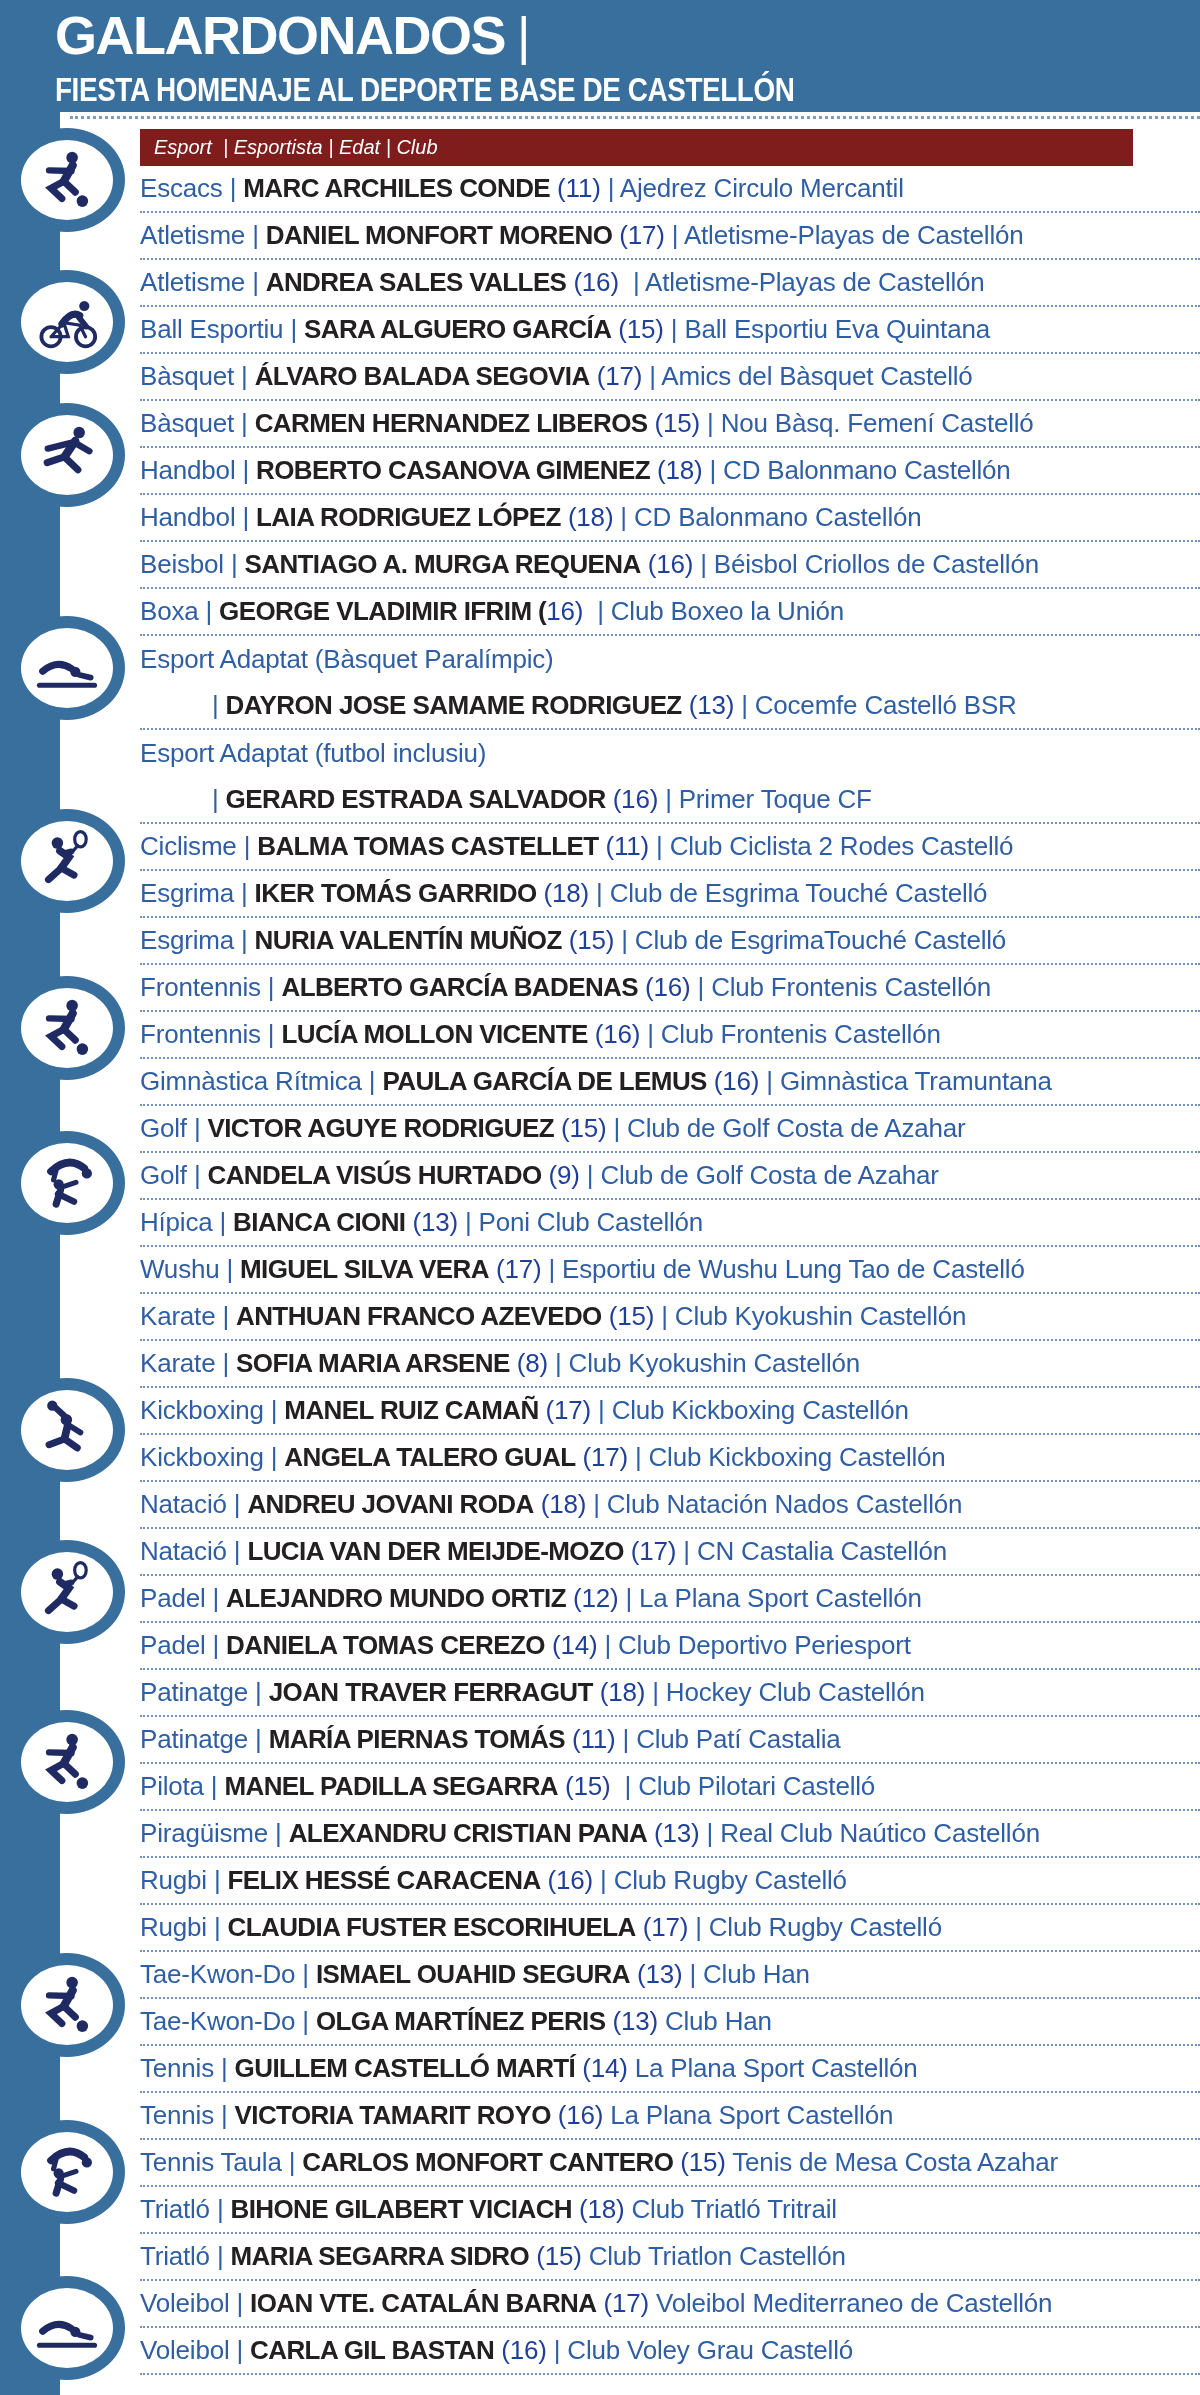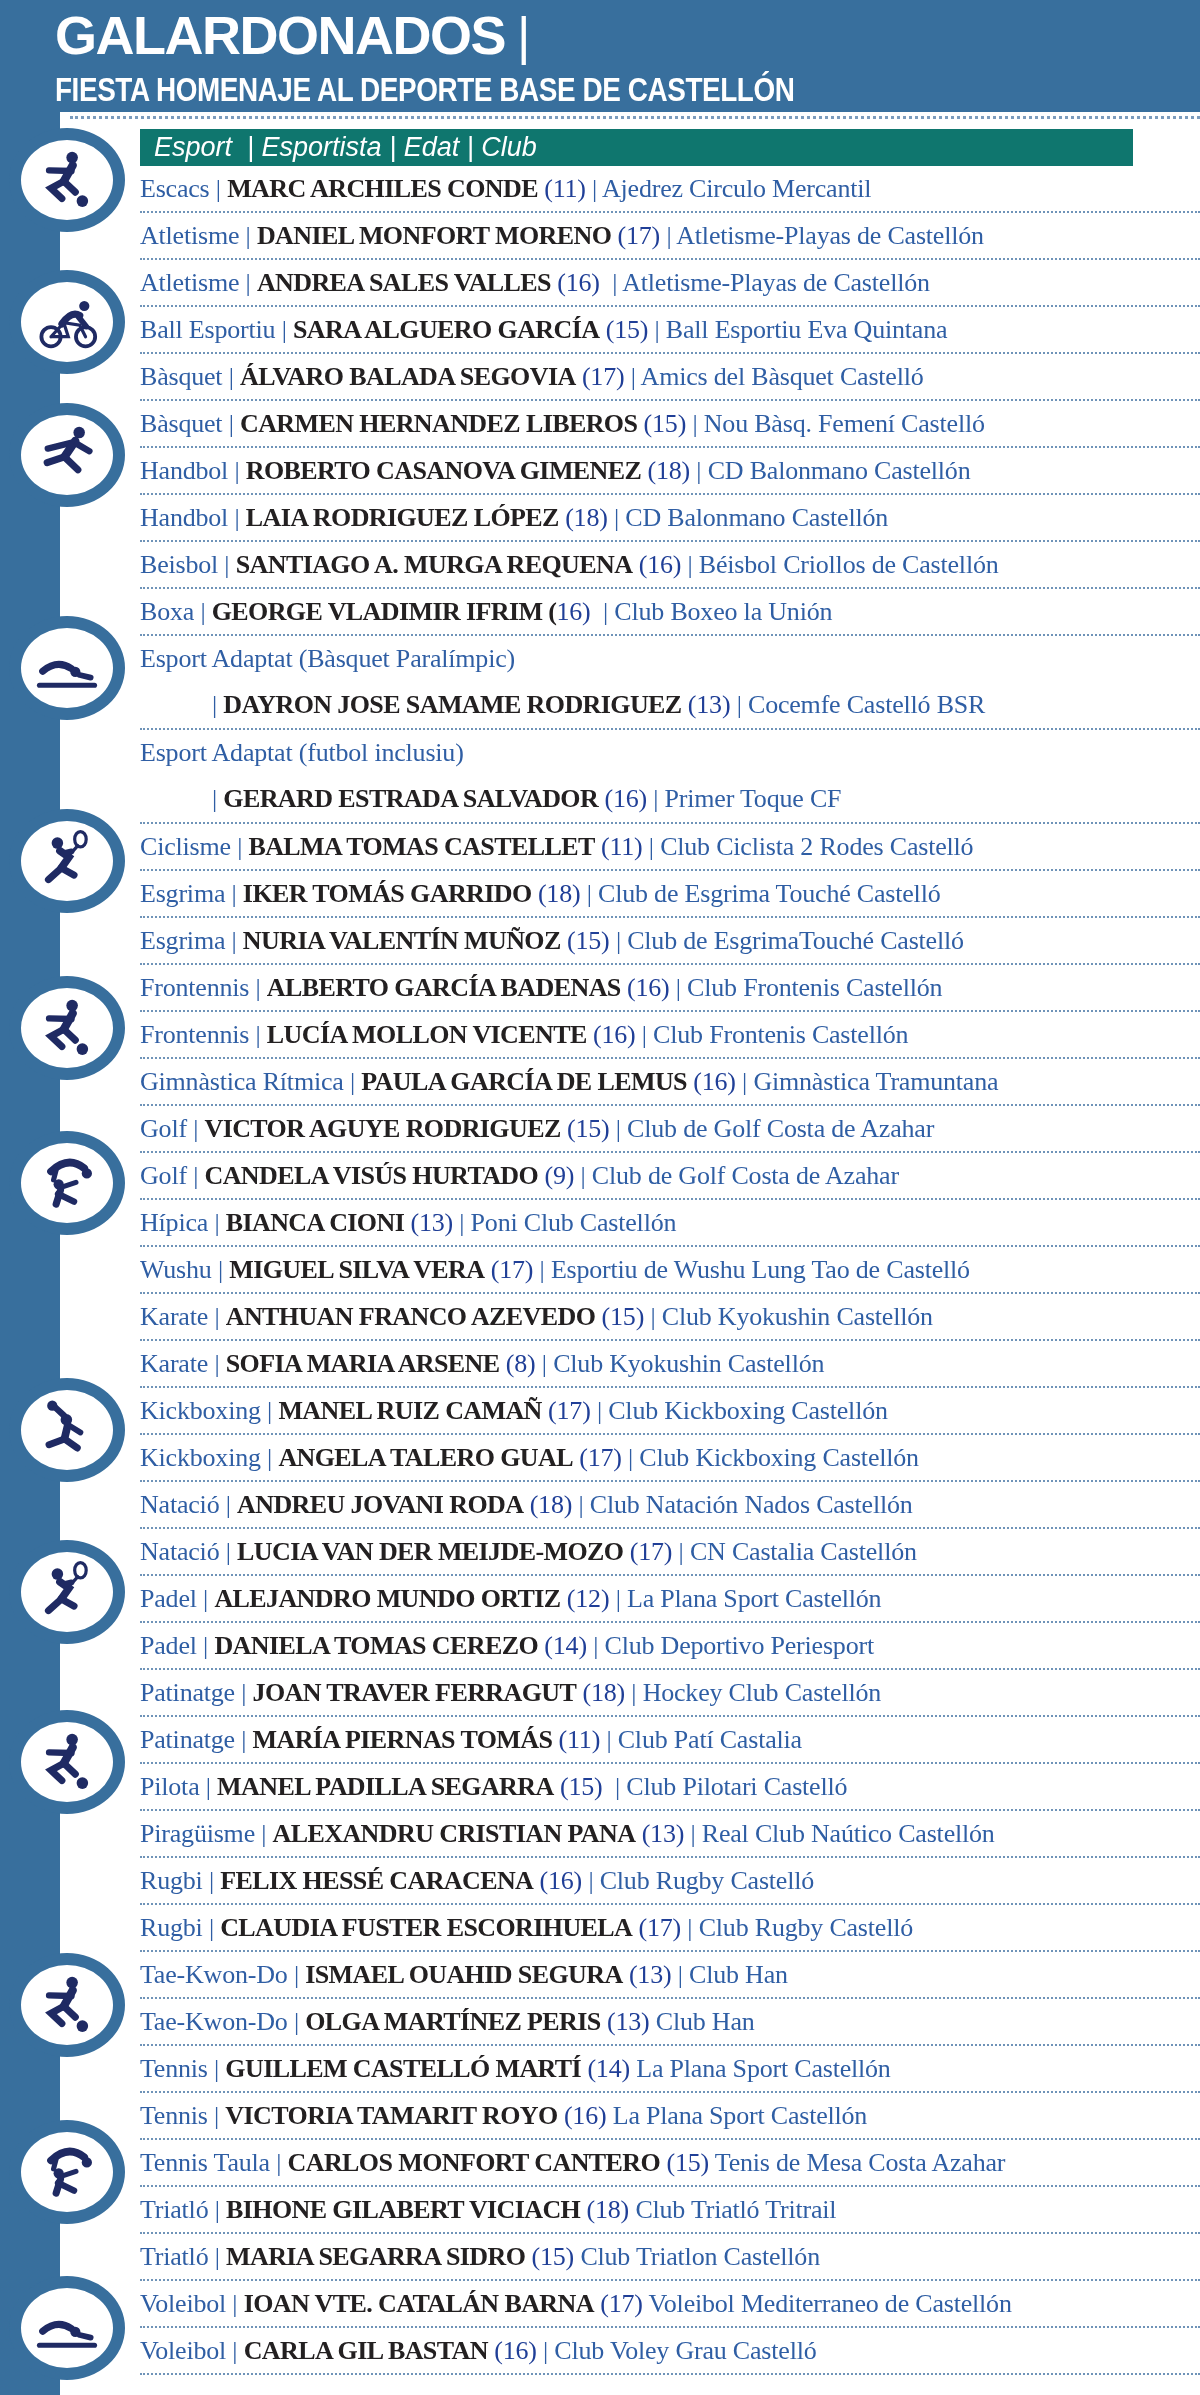--- a/index.html
+++ b/index.html
@@ -21,28 +21,28 @@
   
   .sidebar{position:absolute;left:0;top:112px;width:60px;height:2283px;background:#386f9d;}
   .icon-circle{
     position:absolute;left:9px;width:92px;height:80px;background:#ffffff;
     border:12px solid #386f9d;border-radius:50%;
     display:flex;align-items:center;justify-content:center;z-index:2;
   }
   .icon-circle svg{width:72px;height:64px;}
   
   .thead{
-    position:absolute;left:140px;top:129px;width:993px;height:37px;background:#0f766e;
-    color:#ffffff;font-style:italic;font-size:27px;line-height:36px;
+    position:absolute;left:140px;top:129px;width:993px;height:37px;background:#7f1d1d;
+    color:#ffffff;font-style:italic;font-size:20px;line-height:36px;
     padding-left:14px;box-sizing:border-box;white-space:pre;z-index:1;
   }
   
   .rows{
     position:absolute;left:140px;top:166px;width:1060px;
-    font-size:26px;white-space:pre;letter-spacing:-0.2px;z-index:1;font-family:Liberation Serif, serif;
+    font-size:26px;white-space:pre;letter-spacing:-0.2px;z-index:1;
   }
   .row{box-sizing:border-box;height:47px;border-bottom:2px dotted #6f93b8;overflow:visible;}
   .row .l{height:45px;line-height:45px;}
   .row.two{height:94px;}
   .row.two .l{height:46px;line-height:46px;}
   .l2{padding-left:72px;}
   .sport,.club,.sep{color:#2f5ea4;}
   .name{font-weight:bold;color:#232021;letter-spacing:-0.6px;}
   .age{color:#203f97;}
 </style>

